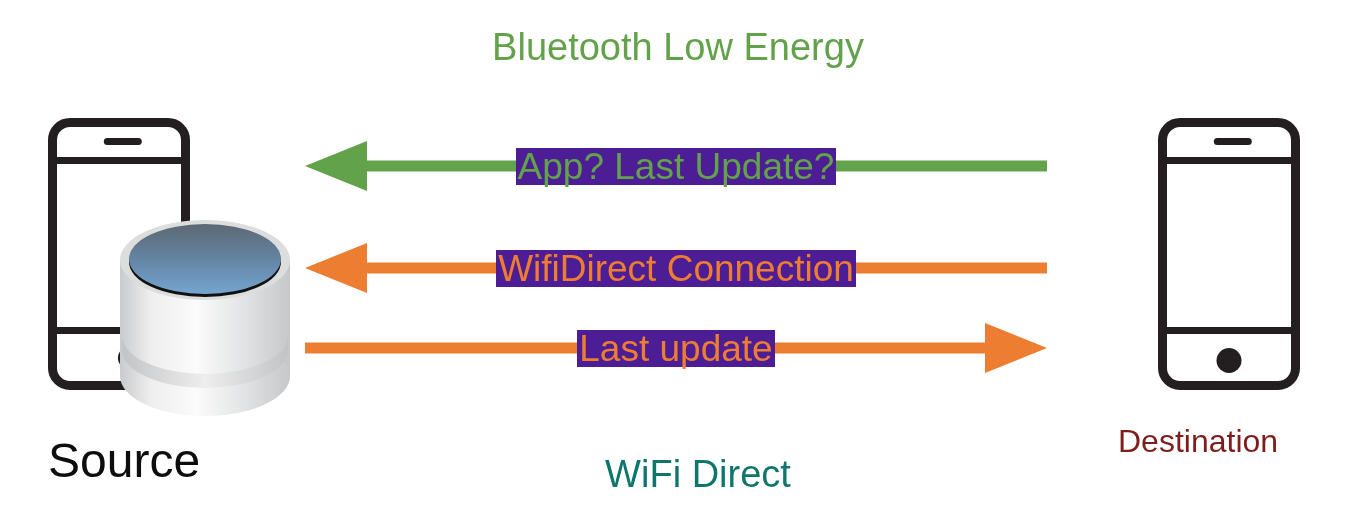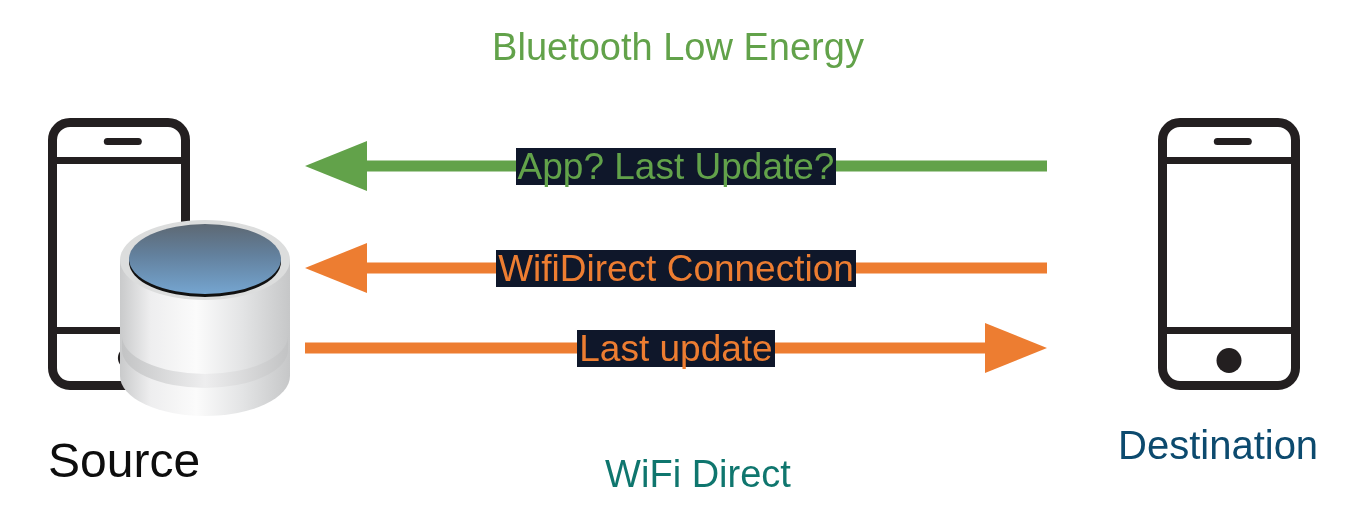--- a/index.html
+++ b/index.html
@@ -42,22 +42,22 @@
   }
   #label-source {
     left: 48px;
     top: 437px;
     font-size: 48px;
     color: #0d0d0d;
   }
   #label-destination {
     left: 1118px;
     top: 425px;
-    font-size: 40px;
-    color: #0c4a6e;
+    font-size: 32px;
+    color: #7f1d1d;
     text-align: center;
   }
 
   
   .arrow-row {
     position: absolute;
     left: 305px;
     width: 742px;
     height: 56px;
     display: flex;
@@ -71,21 +71,21 @@
     width: 742px;
     height: 56px;
     overflow: visible;
   }
   .arrow-text {
     position: relative;
     z-index: 2;
     font-size: 37px;
     line-height: 1;
     padding: 0 2px;
-    background: #0f172a;
+    background: #4c1d95;
     white-space: nowrap;
   }
   #row-ble       { top: 138px; }
   #row-wifi-conn { top: 240px; }
   #row-last-upd  { top: 320px; }
 
   .green-text  { color: #62a24a; }
   .orange-text { color: #ed7d31; }
 
   

